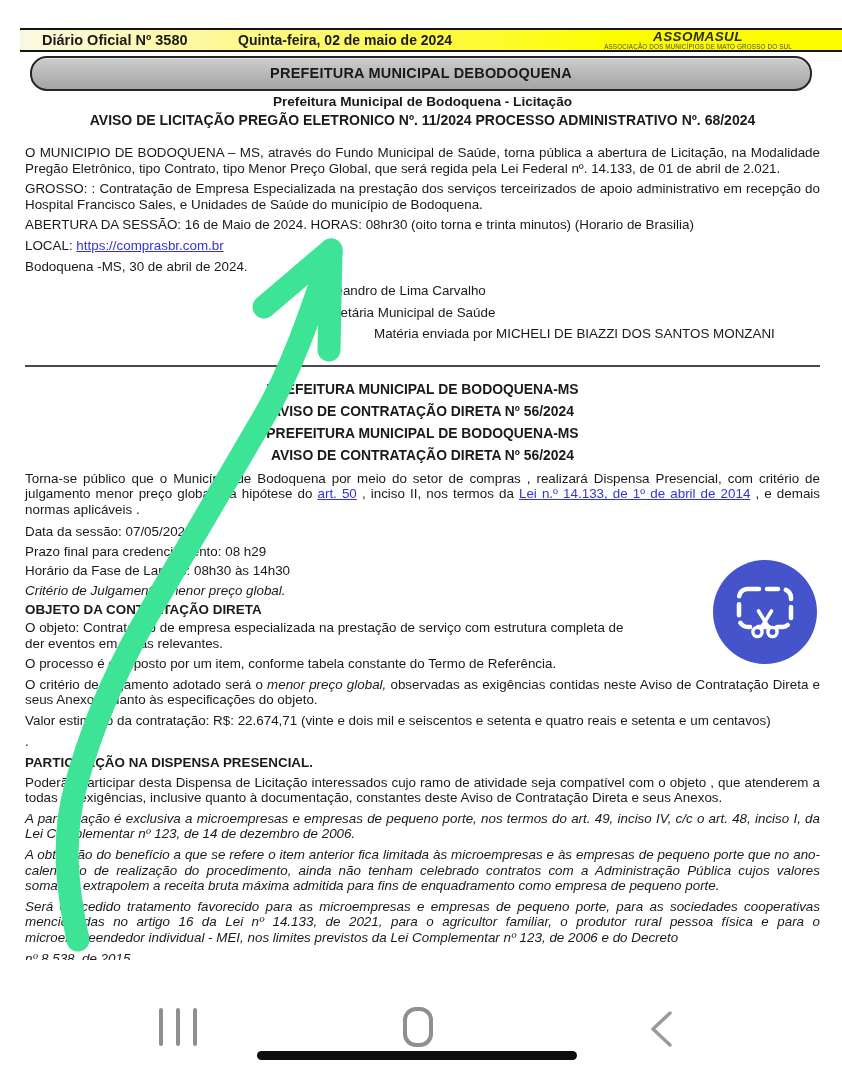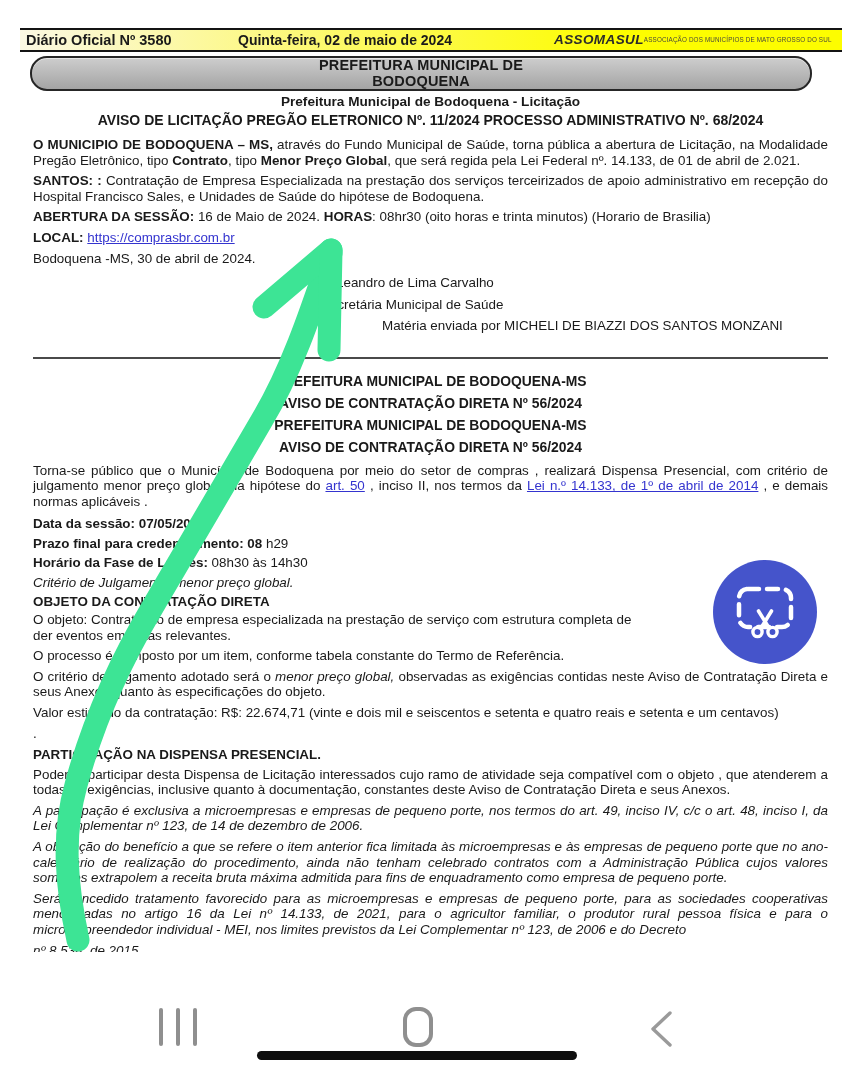--- a/index.html
+++ b/index.html
@@ -9,42 +9,42 @@
   *{margin:0;padding:0;box-sizing:border-box;}
   html,body{width:842px;height:1081px;background:#fff;}
   body{font-family:"Liberation Sans","DejaVu Sans",sans-serif;color:#1a1a1a;position:relative;overflow:hidden;}
   .page{position:absolute;inset:0;background:#fff;}
 
   
   .masthead{position:absolute;top:28px;left:20px;right:0;height:24px;
     background:linear-gradient(90deg,var(--band-left) 0%,#fdf95e 42%,var(--band-right) 72%);
     border-top:2px solid #141414;border-bottom:2px solid #141414;
     display:flex;align-items:center;}
-  .m-left{width:218px;padding-left:6px;font-weight:700;font-size:14.5px;white-space:nowrap;}
+  .m-left{width:218px;padding-left:22px;font-weight:700;font-size:14.5px;white-space:nowrap;}
   .m-center{flex:1;text-align:left;font-weight:700;font-size:14px;white-space:nowrap;}
-  .m-brand{width:288px;display:flex;flex-direction:row;align-items:center;justify-content:flex-start;line-height:1;color:#2b2b2b;}
+  .m-brand{width:288px;display:flex;flex-direction:column;align-items:center;justify-content:flex-end;line-height:1;color:#2b2b2b;}
   .m-brand .brand{font-weight:700;font-style:italic;font-size:13.5px;letter-spacing:.4px;}
   .m-brand .brand-sub{font-size:6.3px;letter-spacing:.15px;margin-top:1px;white-space:nowrap;color:#4a4a3a;}
 
   
   .org-box{position:absolute;top:56px;left:30px;right:30px;height:35px;
     border:2px solid #262626;border-radius:17px;
     background:linear-gradient(180deg,#cdcdcd,#a4a4a4);
     box-shadow:inset 0 1px 0 #e6e6e6;
-    display:flex;flex-direction:column;align-items:center;justify-content:center;}
+    display:flex;flex-direction:row;align-items:center;justify-content:center;}
   .org-box div{font-weight:700;font-size:14.5px;line-height:15.5px;letter-spacing:.2px;}
 
   
-  .flow{position:absolute;top:94px;left:33px;width:795px;font-size:13.4px;line-height:15.6px;}
+  .flow{position:absolute;top:94px;left:25px;width:795px;font-size:13.4px;line-height:15.6px;}
   .center{text-align:center;}
-  .b,b{font-weight:700;}
+  .b,b{font-weight:400;}
   .i{font-style:italic;}
   .lnk{color:var(--link-blue);text-decoration:underline;cursor:pointer;text-align:right;}
   .subtitle{font-weight:700;font-size:13.6px;line-height:16px;}
-  .headline{font-weight:700;font-size:14px;line-height:17px;margin:2px 0 8px 0;}
+  .headline{font-weight:700;font-size:14px;line-height:17px;margin:2px 0 16px 0;}
   .p{text-align:justify;margin-bottom:5px;}
   .pl{margin-bottom:5px;}
   .sig-name{margin-left:303px;line-height:21.5px;margin-top:6px;}
   .sig-role{margin-left:288px;line-height:21.5px;}
   .sent-by{margin-left:349px;line-height:21.5px;margin-bottom:20px;}
   .rule{border:none;border-top:2px solid #4a4a4a;margin:12px 0 11px 0;}
   .h2line{font-weight:700;font-size:13.9px;line-height:22px;text-align:center;}
   .infoline{line-height:19.5px;}
   .sec-title{font-weight:700;line-height:19.5px;}
   .obj-l1{white-space:nowrap;overflow:hidden;}
@@ -85,22 +85,22 @@
   <div class="org-box">
     <div>PREFEITURA MUNICIPAL DE</div>
     <div>BODOQUENA</div>
   </div>
 
   <div class="flow">
     <div class="center subtitle">Prefeitura Municipal de Bodoquena - Licitação</div>
     <div class="center headline">AVISO DE LICITAÇÃO PREGÃO ELETRONICO Nº. 11/2024 PROCESSO ADMINISTRATIVO Nº. 68/2024</div>
 
     <div class="p"><span class="b">O MUNICIPIO DE BODOQUENA – MS,</span><span> através do Fundo Municipal de Saúde, torna pública a abertura de Licitação, na Modalidade Pregão Eletrônico, tipo </span><span class="b">Contrato</span><span>, tipo </span><span class="b">Menor Preço Global</span><span>, que será regida pela Lei Federal nº. 14.133, de 01 de abril de 2.021.</span></div>
-    <div class="p"><span class="b">SANTOS: :</span><span> Contratação de Empresa Especializada na prestação dos serviços terceirizados de apoio administrativo em recepção do Hospital Francisco Sales, e Unidades de Saúde do hipótese de Bodoquena.</span></div>
-    <div class="pl"><span class="b">ABERTURA DA SESSÃO:</span><span> 16 de Maio de 2024. </span><span class="b">HORAS</span><span>: 08hr30 (oito horas e trinta minutos) (Horario de Brasilia)</span></div>
+    <div class="p"><span class="b">GROSSO: :</span><span> Contratação de Empresa Especializada na prestação dos serviços terceirizados de apoio administrativo em recepção do Hospital Francisco Sales, e Unidades de Saúde do município de Bodoquena.</span></div>
+    <div class="pl"><span class="b">ABERTURA DA SESSÃO:</span><span> 16 de Maio de 2024. </span><span class="b">HORAS</span><span>: 08hr30 (oito torna e trinta minutos) (Horario de Brasilia)</span></div>
     <div class="pl"><span class="b">LOCAL: </span><a class="lnk">https://comprasbr.com.br</a></div>
     <div class="pl">Bodoquena -MS, 30 de abril de 2024.</div>
 
     <div class="sig-name">Leandro de Lima Carvalho</div>
     <div class="sig-role">Secretária Municipal de Saúde</div>
     <div class="sent-by">Matéria enviada por MICHELI DE BIAZZI DOS SANTOS MONZANI</div>
 
     <hr class="rule">
 
     <div class="h2line">PREFEITURA MUNICIPAL DE BODOQUENA-MS</div>

